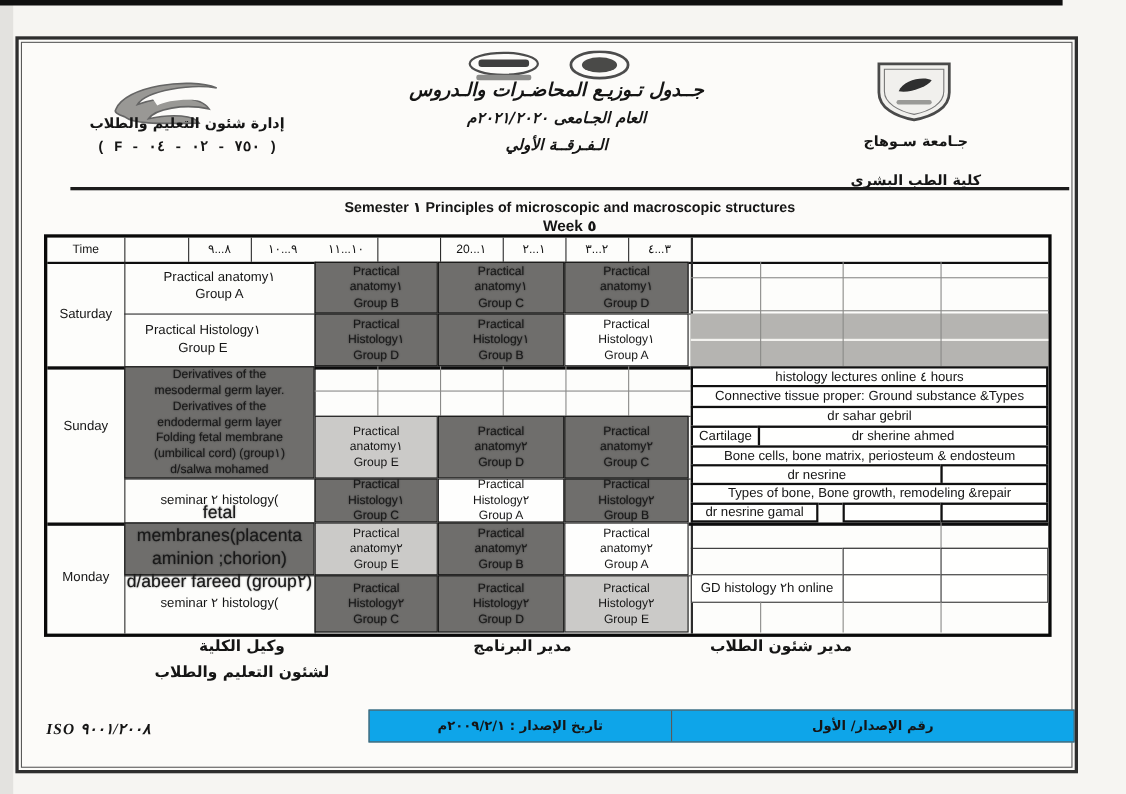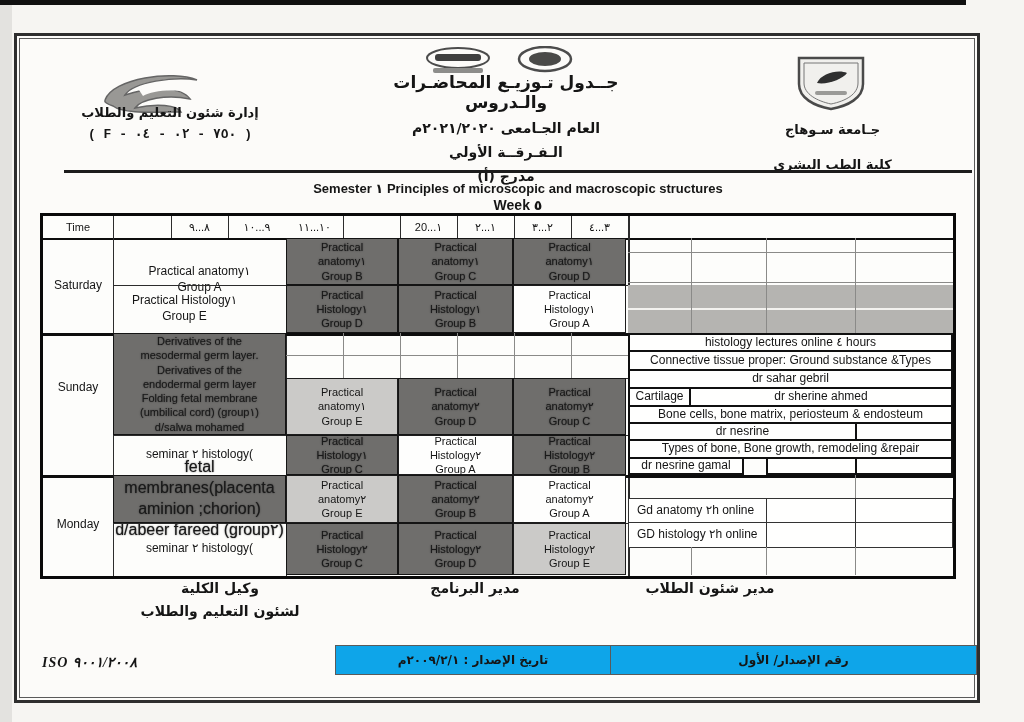--- a/index.html
+++ b/index.html
@@ -12,21 +12,21 @@
   .abs{position:absolute;}
   
   .scan-top{left:0;top:0;width:966px;height:5px;background:#101010;}
   .scan-corner{left:28px;top:84px;width:14px;height:3px;background:#222;transform:rotate(24deg);}
   .page-frame{left:14px;top:33px;width:960px;height:664px;border:3px solid #2e2e2e;background:#fcfbf9;}
   .page-frame-inner{position:absolute;left:2px;top:2px;right:2px;bottom:2px;border:1px solid #5a5a5a;}
   .left-strip{left:0;top:0;width:12px;height:722px;background:#e3e2df;}
 
   
   .ar{font-family:"DejaVu Sans",sans-serif;direction:rtl;}
-  .hdr-center{left:350px;top:72px;width:312px;text-align:center;}
+  .hdr-center{left:350px;top:72px;width:312px;text-align:center;font-style:italic;}
   .hdr-title{font-size:17px;font-weight:bold;}
   .hdr-line{font-size:14px;font-weight:bold;margin-top:8px;text-align:center;}
   .hdr-left{left:55px;top:105px;width:230px;text-align:center;}
   .hdr-left .dept{font-size:13px;font-weight:bold;}
   .hdr-left .code{font-size:13px;font-weight:bold;direction:ltr;font-family:Liberation Mono, monospace;margin-top:6px;}
   .hdr-right{left:760px;top:102px;width:145px;text-align:center;}
   .hdr-right div{font-size:13px;font-weight:bold;margin-top:20px;}
   .hrule{left:64px;top:170px;width:908px;height:3px;background:#1c1c1c;}
   .sem{left:64px;top:181px;width:908px;text-align:center;font-size:13px;font-weight:bold;}
   .week{left:64px;top:197px;width:908px;text-align:center;font-size:14px;font-weight:bold;}
@@ -94,21 +94,20 @@
     <path d="M11,8 h54 v20 c0,11 -12,18 -27,21 C24,46 11,39 11,28 Z" fill="none" stroke="#777" stroke-width="1"></path>
     <path d="M24,28 C28,18 46,14 54,18 C50,24 34,30 24,28 Z" fill="#2f2f2f"></path>
     <rect x="22" y="36" width="32" height="4" rx="2" fill="#9a9a97"></rect>
   </svg>
 </div>
 
 <div class="abs hdr-center">
   <div class="ar hdr-title">جــدول تـوزيـع المحاضـرات والـدروس</div>
   <div class="ar hdr-line">العام الجـامعى ٢٠٢١/٢٠٢٠م</div>
   <div class="ar hdr-line">الـفـرقــة الأولي</div>
-  <div class="ar hdr-line">مدرج (أ)</div>
 </div>
 <div class="abs hdr-left">
   <div class="ar dept">إدارة شئون التعليم والطلاب</div>
   <div class="code">( F - ٧٥٠ - ٠٢ - ٠٤ )</div>
 </div>
 <div class="abs hdr-right">
   <div class="ar">جـامعة سـوهاج</div>
   <div class="ar">كلية الطب البشرى</div>
 </div>
 
@@ -139,21 +138,21 @@
   <div class="hline thick" style="left:0;top:22px;width:910px;height:2px;"></div>
 
   <div class="vline" style="left:70px;top:0;height:360px;"></div>
   <div class="vline" style="left:243px;top:22px;height:338px;"></div>
   <div class="vline" style="left:585px;top:0;height:360px;width:2px;"></div>
 
   <div class="cell plain daycell" style="left:0;top:22px;width:70px;height:95px;">Saturday</div>
   <div class="cell plain daycell" style="left:0;top:117px;width:70px;height:109px;">Sunday</div>
   <div class="cell plain daycell" style="left:0;top:259px;width:70px;height:100px;">Monday</div>
 
-  <div class="cell plain" style="left:70px;top:40px;width:173px;height:47px;font-size:12px;">Practical anatomy١
+  <div class="cell plain" style="left:70px;top:20px;width:173px;height:47px;font-size:12px;">Practical anatomy١
 Group A</div>
   <div class="hline" style="left:70px;top:69px;width:515px;"></div>
   <div class="cell plain" style="left:70px;top:69px;width:143px;height:48px;font-size:12px;">Practical Histology١
 Group E</div>
 
   <div class="cell dark" style="left:243px;top:22px;width:112px;height:47px;">Practical
 anatomy١
 Group B</div>
   <div class="cell dark" style="left:355px;top:22px;width:115px;height:47px;">Practical
 anatomy١
@@ -253,21 +252,20 @@
 Group C</div>
   <div class="cell dark" style="left:355px;top:307px;width:115px;height:52px;">Practical
 Histology٢
 Group D</div>
   <div class="cell light" style="left:470px;top:307px;width:113px;height:52px;">Practical
 Histology٢
 Group E</div>
 
   <div class="vline thin" style="left:812px;top:259px;height:23px;"></div>
   <div class="hline" style="left:585px;top:282px;width:325px;"></div>
-  <div class="lec thinb" style="left:585px;top:282px;width:140px;height:26px;justify-content:flex-start;padding-left:8px;">Gd anatomy ٢h online</div>
   <div class="lec thinb" style="left:723px;top:282px;width:91px;height:26px;"></div>
   <div class="lec thinb" style="left:812px;top:282px;width:98px;height:26px;"></div>
   <div class="lec thinb" style="left:585px;top:306px;width:140px;height:26px;justify-content:flex-start;padding-left:8px;">GD histology ٢h online</div>
   <div class="lec thinb" style="left:723px;top:306px;width:91px;height:26px;"></div>
   <div class="lec thinb" style="left:812px;top:306px;width:98px;height:26px;"></div>
   <div class="vline thin" style="left:648px;top:331px;height:28px;"></div>
   <div class="vline thin" style="left:723px;top:331px;height:28px;"></div>
   <div class="vline thin" style="left:812px;top:331px;height:28px;"></div>
 </div>
 

